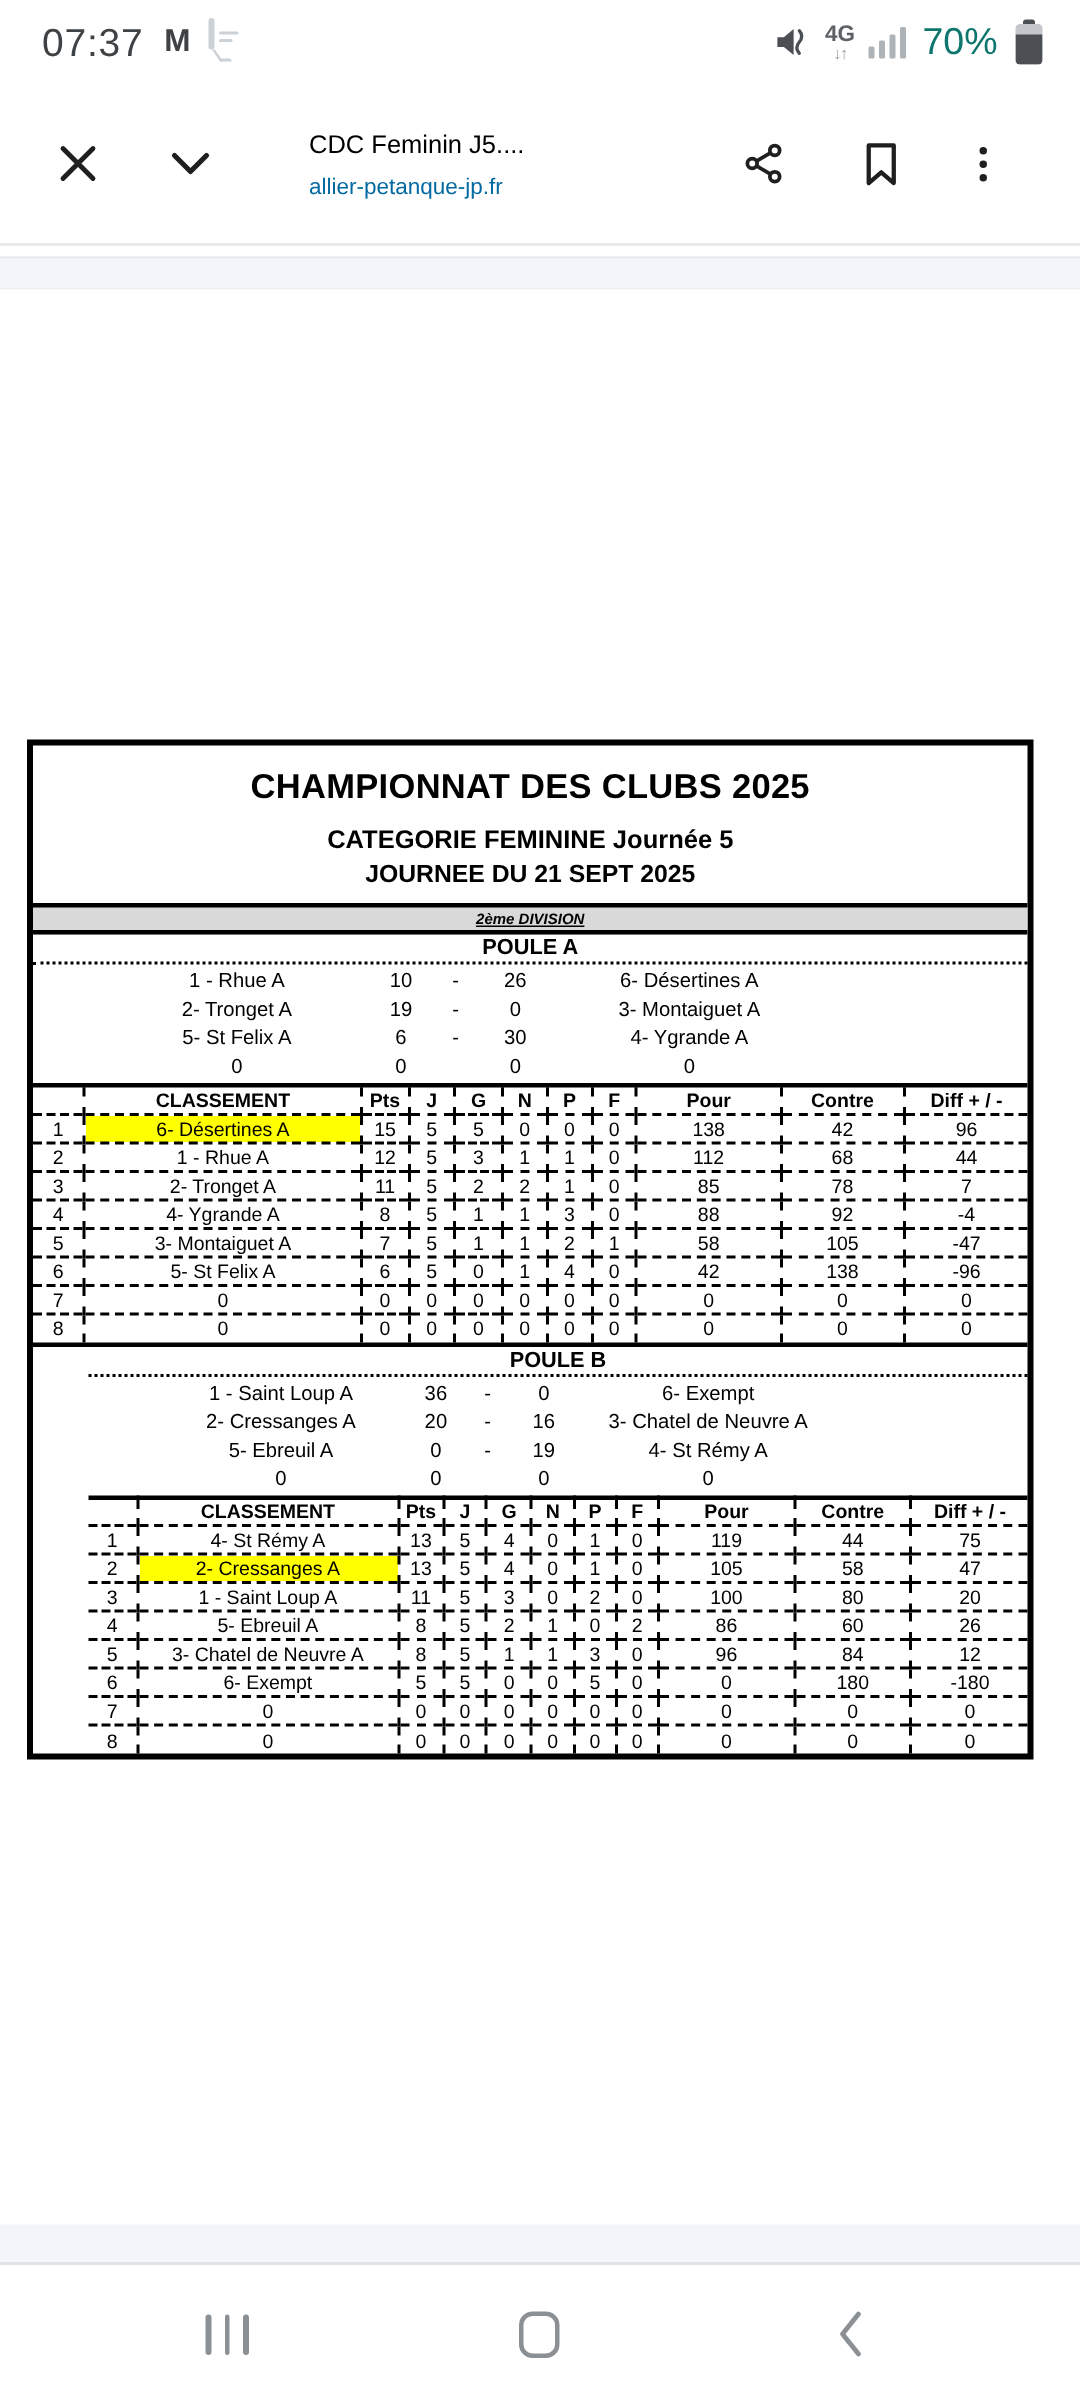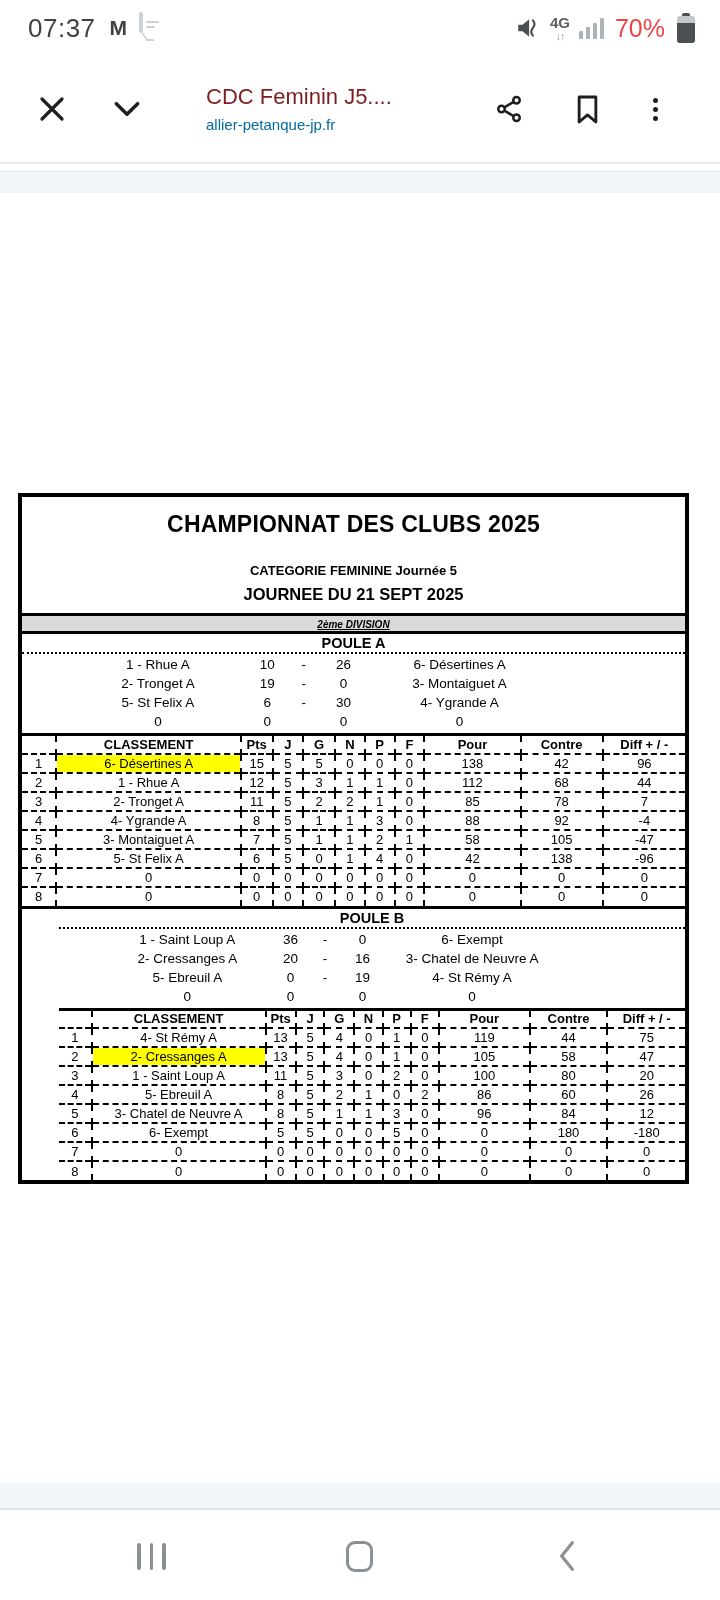--- a/index.html
+++ b/index.html
@@ -21,51 +21,51 @@
   .sb-bubble .tail { position:absolute; left:5px; bottom:1px; width:8px; height:8px; border-left:2px solid #ccd1d6; border-bottom:2px solid #ccd1d6; transform:skewX(35deg); background:#fff; }
   .sb-spacer { flex:1; }
   .sb-right { display:flex; align-items:center; gap:9px; }
   .sb-4g { display:flex; flex-direction:column; align-items:center; line-height:1;justify-content:center; }
   .sb-4g .g { font-size:15px; font-weight:700; color:#5d6165; }
   .sb-4g .arrows { font-size:11px; color:#9aa0a6; margin-top:1px; letter-spacing:-1px; }
   .sb-signal { display:flex; align-items:flex-end; gap:3px; height:22px; }
   .sb-signal i { display:block; width:4px; background:#aeb3b8; border-radius:1px; }
   .sb-signal i:nth-child(1){height:8px;} .sb-signal i:nth-child(2){height:12px;}
   .sb-signal i:nth-child(3){height:16px;} .sb-signal i:nth-child(4){height:21px;}
-  .sb-batt-pct { font-size:25px; color:#ef4444; margin-left:2px; }
+  .sb-batt-pct { font-size:25px; color:#0f766e; margin-left:2px; }
   .sb-battery { width:20px; height:30px; position:relative; margin-left:2px; }
   .sb-battery .cap { position:absolute; top:0; left:6px; width:8px; height:4px; background:#4b4f53; border-radius:2px 2px 0 0; }
   .sb-battery .body { position:absolute; top:3px; left:1px; width:18px; height:27px; border-radius:3px; overflow:hidden; background:#c3c7cb; }
   .sb-battery .fill { position:absolute; bottom:0; left:0; width:100%; height:74%; background:#4b4f53; }
 
   
   .browser-header { position:absolute; top:56px; left:0; width:720px; height:106px;
     display:flex; align-items:center; padding:0 58px 0 36px; }
   .icon-btn { display:flex; align-items:center; justify-content:center; flex:0 0 auto; }
   .bh-close { width:32px; height:32px; margin-right:42px; }
   .bh-chevron { width:34px; height:34px; margin-right:62px; }
   .bh-titles { flex:1; min-width:0; display:flex; flex-direction:column; justify-content:center; }
-  .bh-title { font-size:22px; color:#7f1d1d; line-height:28px; white-space:nowrap; overflow:hidden; }
+  .bh-title { font-size:17px; color:#000000; line-height:28px; white-space:nowrap; overflow:hidden; }
   .bh-url { font-size:15px; color:#0369a1; line-height:22px; margin-top:3px; white-space:nowrap; overflow:hidden; }
   .bh-share { width:30px; height:30px; margin-right:48px; }
   .bh-bookmark { width:30px; height:30px; margin-right:46px; }
   .bh-menu { width:14px; height:32px; display:flex; flex-direction:column; align-items:center; justify-content:center; gap:4px; }
   .bh-menu i { width:5px; height:5px; border-radius:50%; background:#1f1f1f; display:block; }
 
   .header-divider { position:absolute; top:162px; left:0; width:720px; height:2px; background:#e9eaec; }
   .page-strip-top { position:absolute; top:171px; left:0; width:720px; height:22px; background:#f2f5f9; border-top:1px solid #e4e7ec; border-bottom:1px solid #eceff3; }
   .page-strip-bottom { position:absolute; top:1483px; left:0; width:720px; height:27px; background:#f2f5f9; border-bottom:2px solid #dfe2e6; }
 
   
   .content { position:absolute; top:193px; left:0; width:720px; height:1290px; background:#fff; }
   .doc { position:absolute; top:300px; left:18px; width:671px; border:4px solid #000; background:#fff; color:#000; }
 
   .doc-title-block { text-align:center; padding:14px 0 9px; }
   .doc-title { font-size:23px; font-weight:700; line-height:27px; letter-spacing:.2px; }
-  .doc-sub1 { font-size:13px; font-weight:700; line-height:20px; margin-top:23px; }
+  .doc-sub1 { font-size:17px; font-weight:700; line-height:20px; margin-top:12px; }
   .doc-sub2 { font-size:16.5px; font-weight:700; line-height:20px; margin-top:3px; }
 
   .division-band { border-top:3px solid #000; border-bottom:3px solid #000; background:#d9d9d9;
     text-align:center; height:21px; line-height:18px; font-size:10px; font-weight:700; font-style:italic; }
   .division-band span { text-decoration:underline; }
 
   .poule + .poule { border-top:3px solid #000;padding-left:37px; }
   .poule-title { text-align:center; font-size:14.5px; font-weight:700; height:20px; line-height:19px; border-bottom:2px dotted #000; }
 
   .match-row { display:grid; grid-template-columns:7% 27% 6% 5% 7% 28% 20%; height:19px; line-height:19px; font-size:13.5px; }

